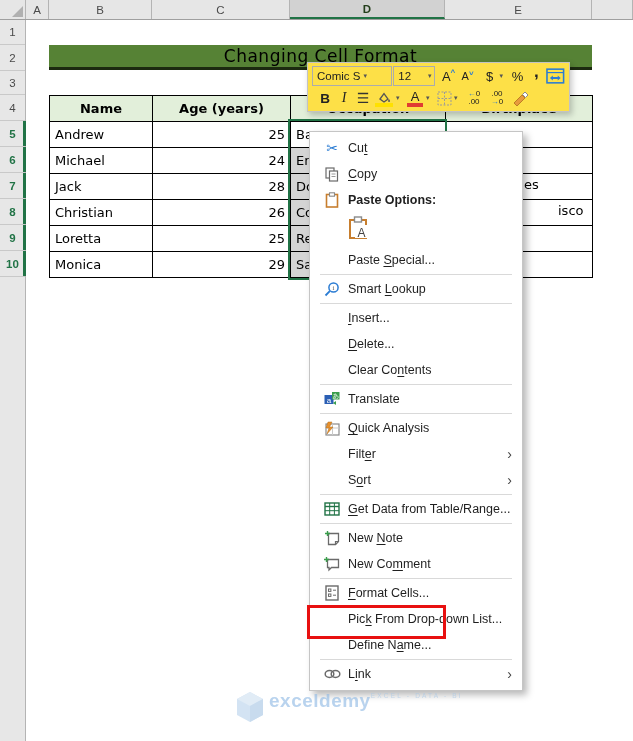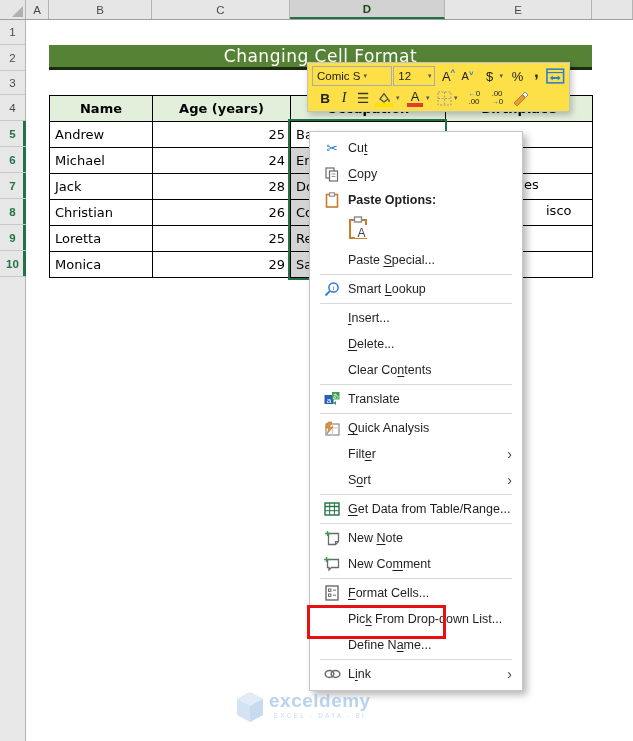--- a/index.html
+++ b/index.html
@@ -17,21 +17,21 @@
   .corner .tri { position:absolute; right:2px; bottom:2px; width:0; height:0;
                  border-left:11px solid transparent; border-bottom:11px solid #b0b0b0; }
   .row-header-bar { position:absolute; left:0; top:20px; width:26px; height:721px; background:#e7e7e7; border-right:1px solid #b4b4b4; z-index:2; }
   .row-h { position:relative; width:100%; display:flex; align-items:center; justify-content:center;
            font-size:11.5px; color:#4a4a4a; border-bottom:1px solid #c9c9c9; }
   .row-h.selected { color:#217346; font-weight:bold; }
   .row-h.selected::after { content:""; position:absolute; right:-1px; top:0; bottom:0; width:3px; background:#217346; }
   
   .banner { position:absolute; left:49px; top:45px; width:543px; height:25px; background:#568235;
             border-bottom:3px solid #1c2a10; display:flex; align-items:center; justify-content:center; z-index:3; }
-  .banner span { color:#ffffff; font-family:"DejaVu Sans", sans-serif; font-size:17px; letter-spacing:0.5px; }
+  .banner span { color:#000000; font-family:"DejaVu Sans", sans-serif; font-size:17px; letter-spacing:0.5px; }
   
   table.sheet { position:absolute; left:49px; top:95px; border-collapse:collapse; z-index:3;
                 font-family:"DejaVu Sans", sans-serif; font-size:13px; color:#000; }
   table.sheet td, table.sheet th { border:1.6px solid #000; height:26px; padding:0 5px; white-space:nowrap; overflow:hidden; }
   table.sheet th { background:#e2efda; font-weight:bold; font-size:13px; text-align:center; }
   td.c-name { width:103px; text-align:left; background:#fff; }
   td.c-age  { width:138px; text-align:right; background:#fff; }
   td.c-occ  { width:155px; text-align:left; background:#d4d4d4; }
   td.c-occ.active { background:#fdfdfd; }
   td.c-birth{ width:147px; text-align:left; background:#fff; position:relative; padding:0; }
@@ -67,21 +67,21 @@
   .mi u { text-decoration:underline; text-underline-offset:2px; }
   .mi-sep { height:3px; display:flex; align-items:center; }
   .mi-sep::after { content:""; margin-left:10px; margin-right:10px; width:100%; height:1px; background:#d9d9d9; }
   .mi-preview { height:34px; display:flex; align-items:center; padding-left:38px; }
   
   .red-box { position:absolute; left:307px; top:605px; width:139px; height:34px;
              border:3px solid #e81010; z-index:40; pointer-events:none; }
   
   .watermark { position:absolute; left:236px; top:691px; display:flex; align-items:flex-start; gap:5px;
                z-index:50; opacity:.62; pointer-events:none; }
-  .wm-text { display:flex; flex-direction:column; }
+  .wm-text { display:flex; flex-direction:row; }
   .wm-brand { font-size:19px; font-weight:bold; color:#8fb9e4; letter-spacing:0.5px; line-height:20px; }
   .wm-tag { font-size:6.5px; color:#a5c6e6; letter-spacing:2.2px; margin-top:1px; text-align:center; }
 </style>
 </head>
 <body>
 
 <div id="canvas">
 
   <div class="col-header-bar">
     <div class="col-h corner" style="width:26px">
@@ -141,21 +141,21 @@
           <td class="c-occ">Do</td>
           <td class="c-birth">
             <span class="frag" style="left: 78px;">es</span>
           </td>
         </tr>
         <tr>
           <td class="c-name">Christian</td>
           <td class="c-age">26</td>
           <td class="c-occ">Co</td>
           <td class="c-birth">
-            <span class="frag" style="left: 64px; padding-left: 36px;">isco</span>
+            <span class="frag" style="left: 76px; padding-left: 36px;">isco</span>
           </td>
         </tr>
         <tr>
           <td class="c-name">Loretta</td>
           <td class="c-age">25</td>
           <td class="c-occ">Re</td>
           <td class="c-birth"></td>
         </tr>
         <tr>
           <td class="c-name">Monica</td>

